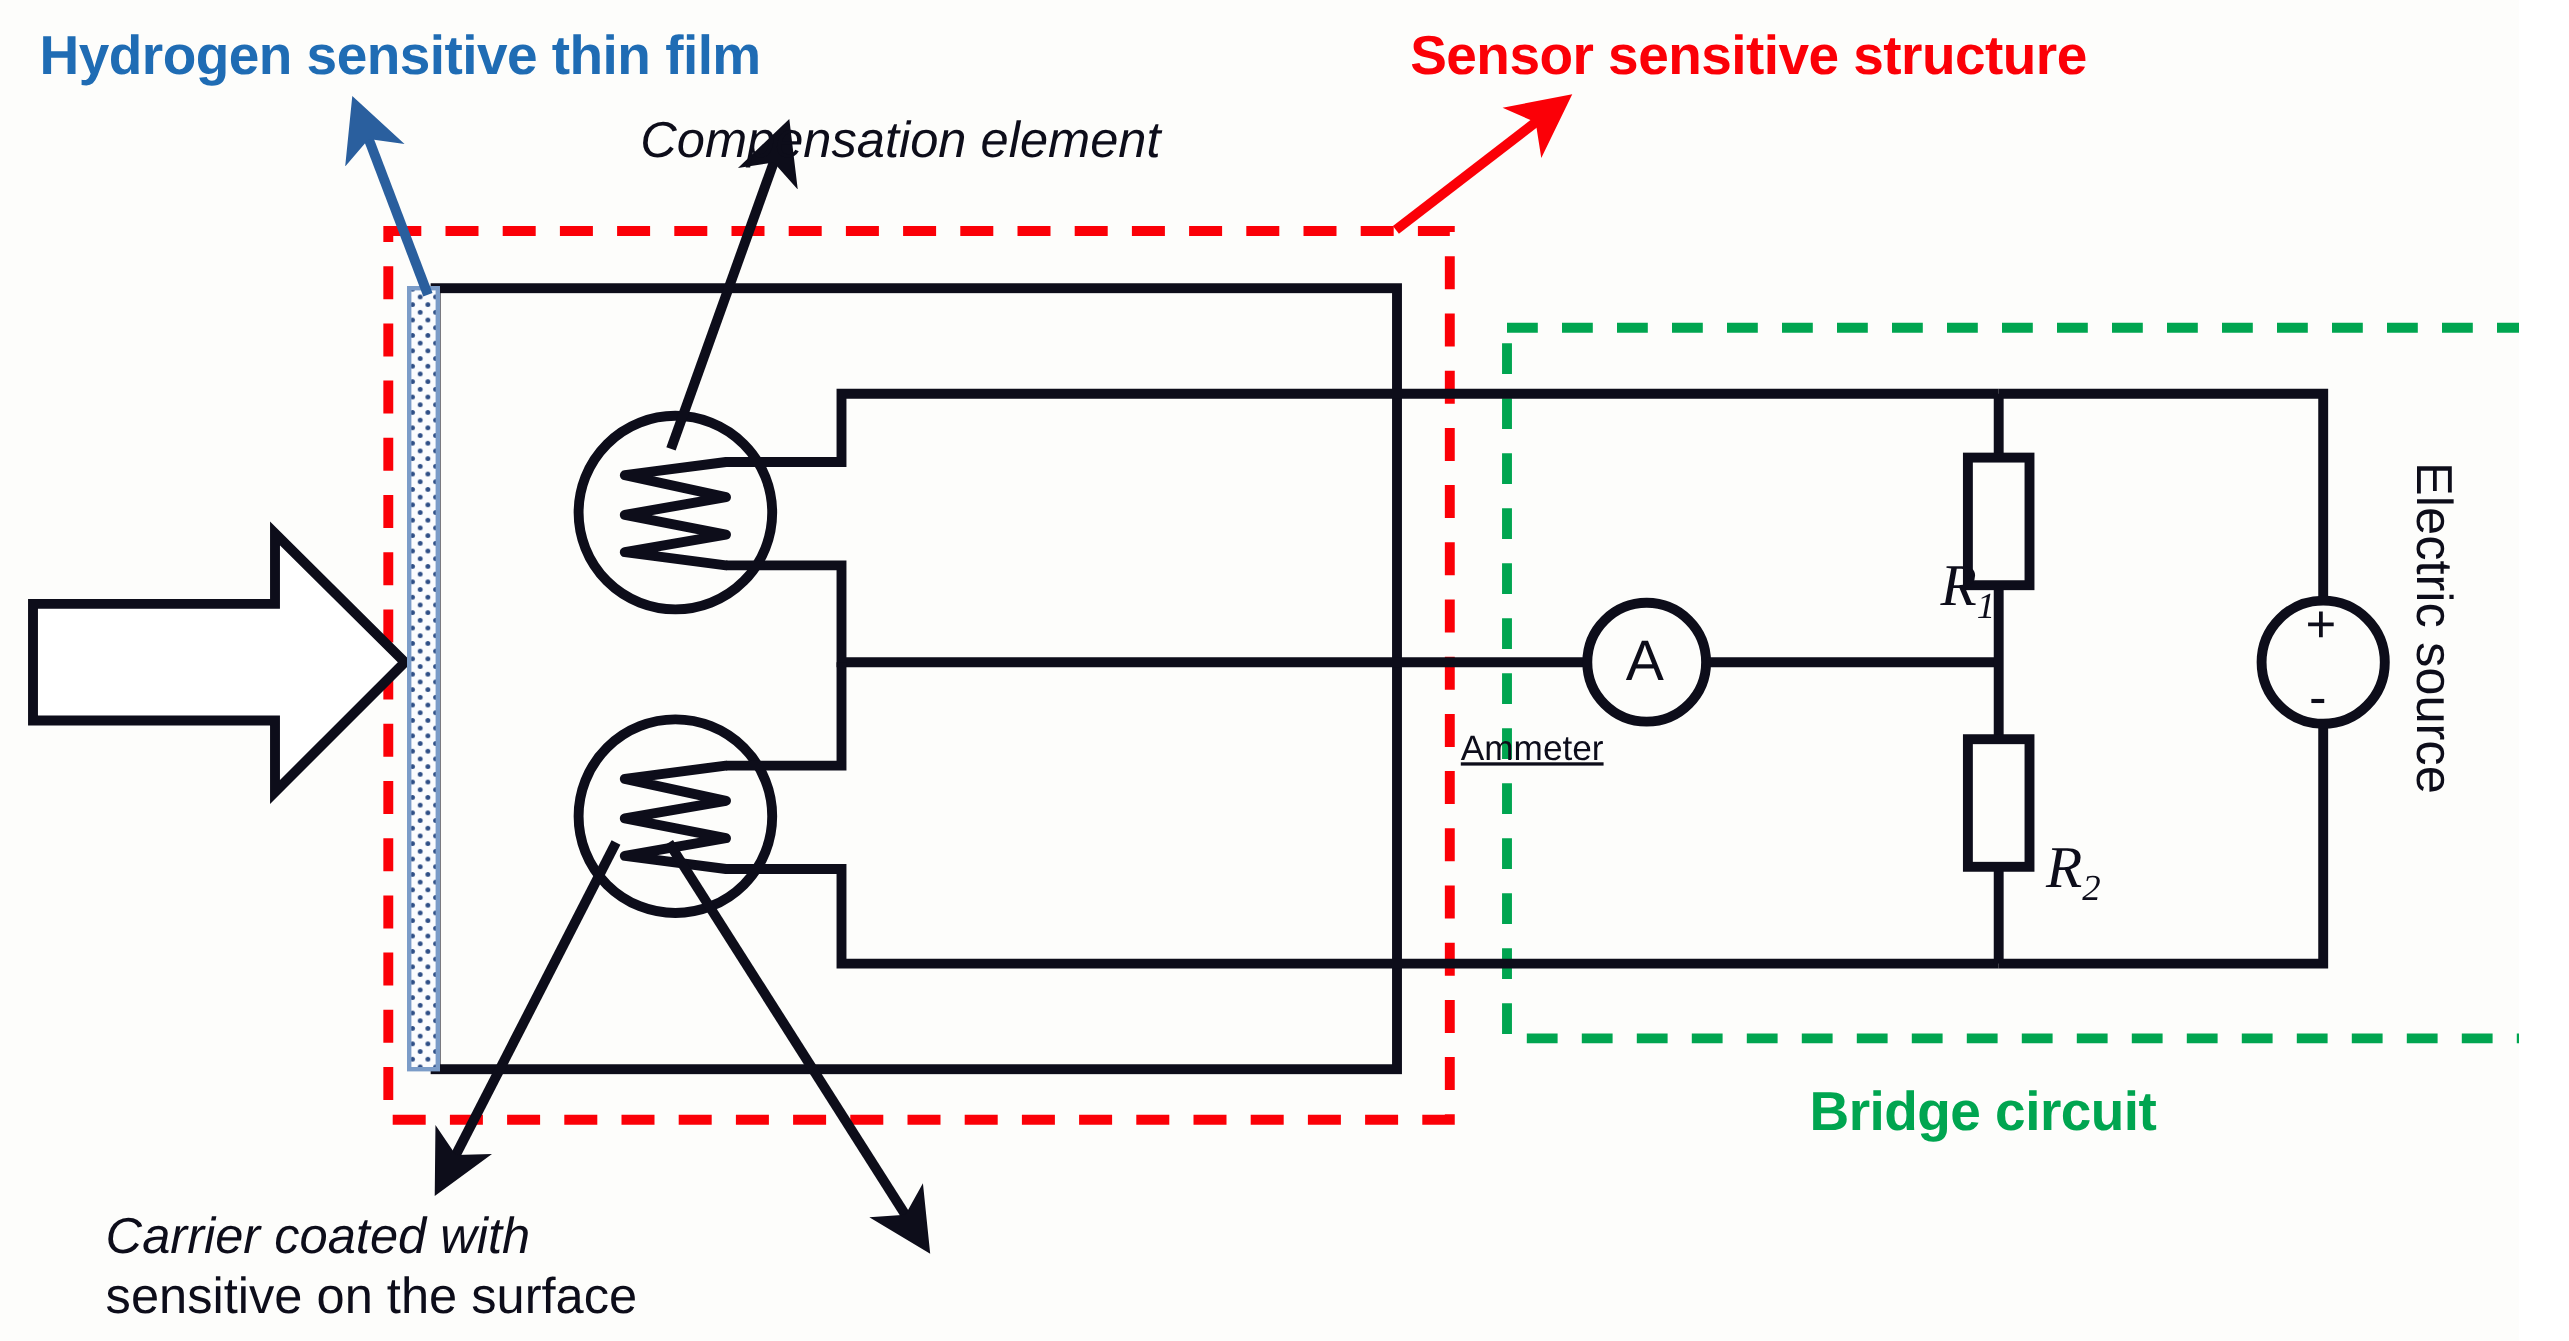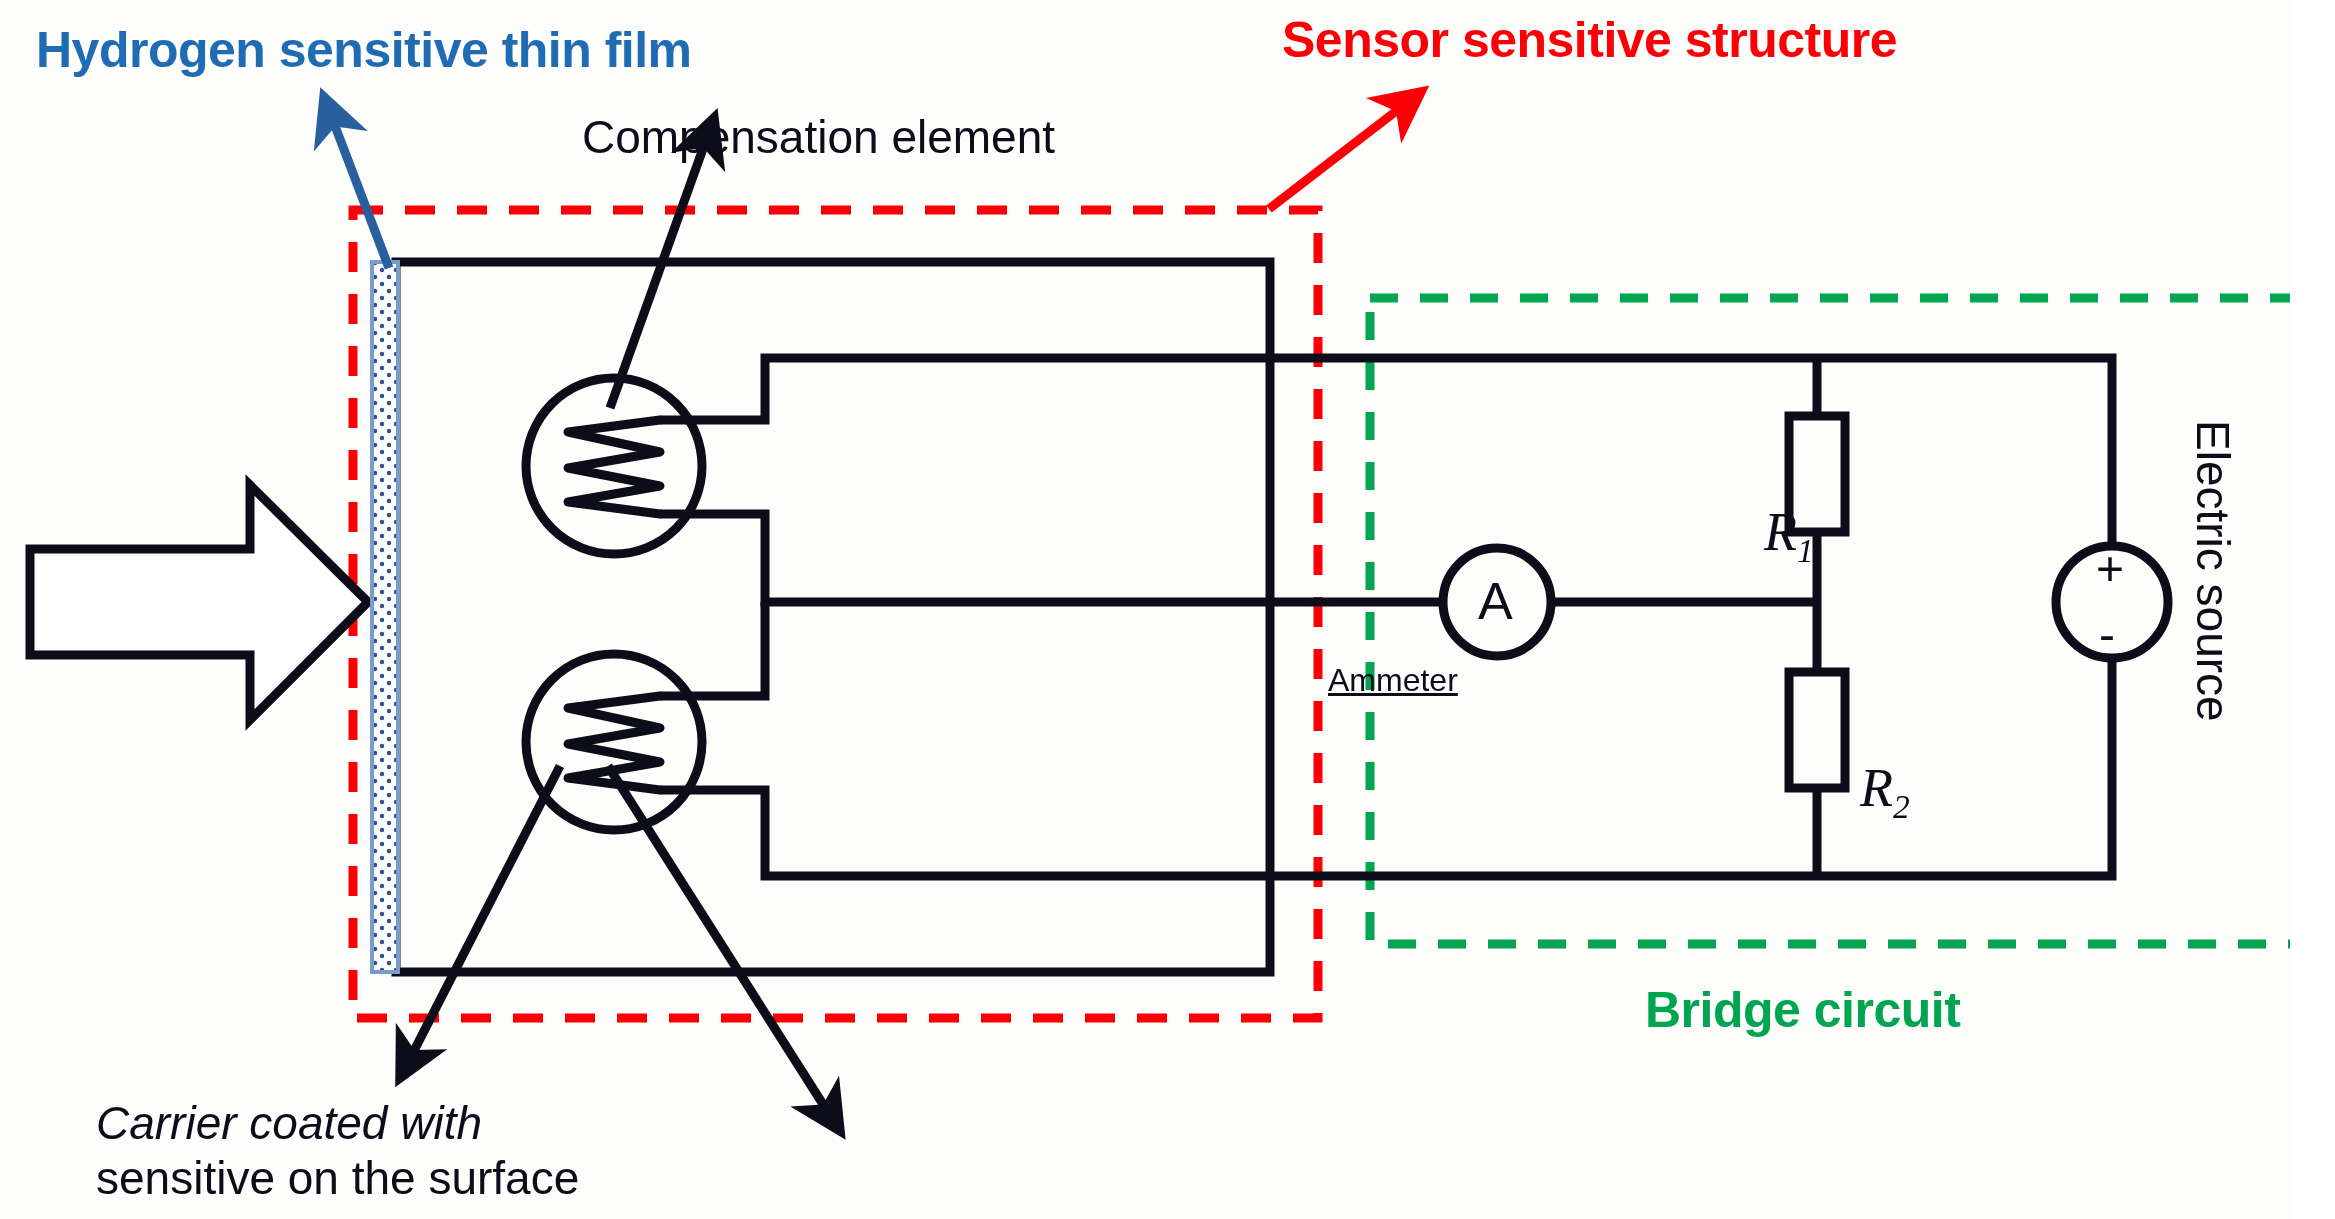--- a/index.html
+++ b/index.html
@@ -127,23 +127,23 @@
 
     <path d="M 610 408 L 714 118" fill="none" stroke="#0d0d1a" stroke-width="9" marker-end="url(#arrowBlack)"></path>
 
     <path d="M 560 766 L 400 1078" fill="none" stroke="#0d0d1a" stroke-width="9" marker-end="url(#arrowBlack)"></path>
 
     <path d="M 608 766 L 840 1131" fill="none" stroke="#0d0d1a" stroke-width="9" marker-end="url(#arrowBlack)"></path>
   </svg>
 
   <div class="lbl lbl-bold lbl-blue" style="left:36px; top:22px;">Hydrogen sensitive thin film</div>
 
-  <div class="lbl lbl-bold lbl-red" style="left:1282px; top:12px;">Sensor sensitive structure</div>
+  <div class="lbl lbl-bold lbl-red" style="left:1282px; top:22px;">Sensor sensitive structure</div>
 
-  <div class="lbl lbl-plain" style="left:582px; top:112px;">Compensation element</div>
+  <div class="lbl lbl-plain" style="left:582px; top:102px;font-style:italic;">Compensation element</div>
 
   <div class="lbl lbl-plain" style="left:96px; top:1098px;font-style:italic;">Carrier coated with</div>
 
   <div class="lbl lbl-plain" style="left:96px; top:1153px;">sensitive on the surface</div>
 
 
   <div class="lbl lbl-bold lbl-green" style="left:1645px; top:982px;">Bridge circuit</div>
 
 
   <div class="lbl lbl-plain" style="left:1478px; top:572px; font-size:52px;">A</div>

